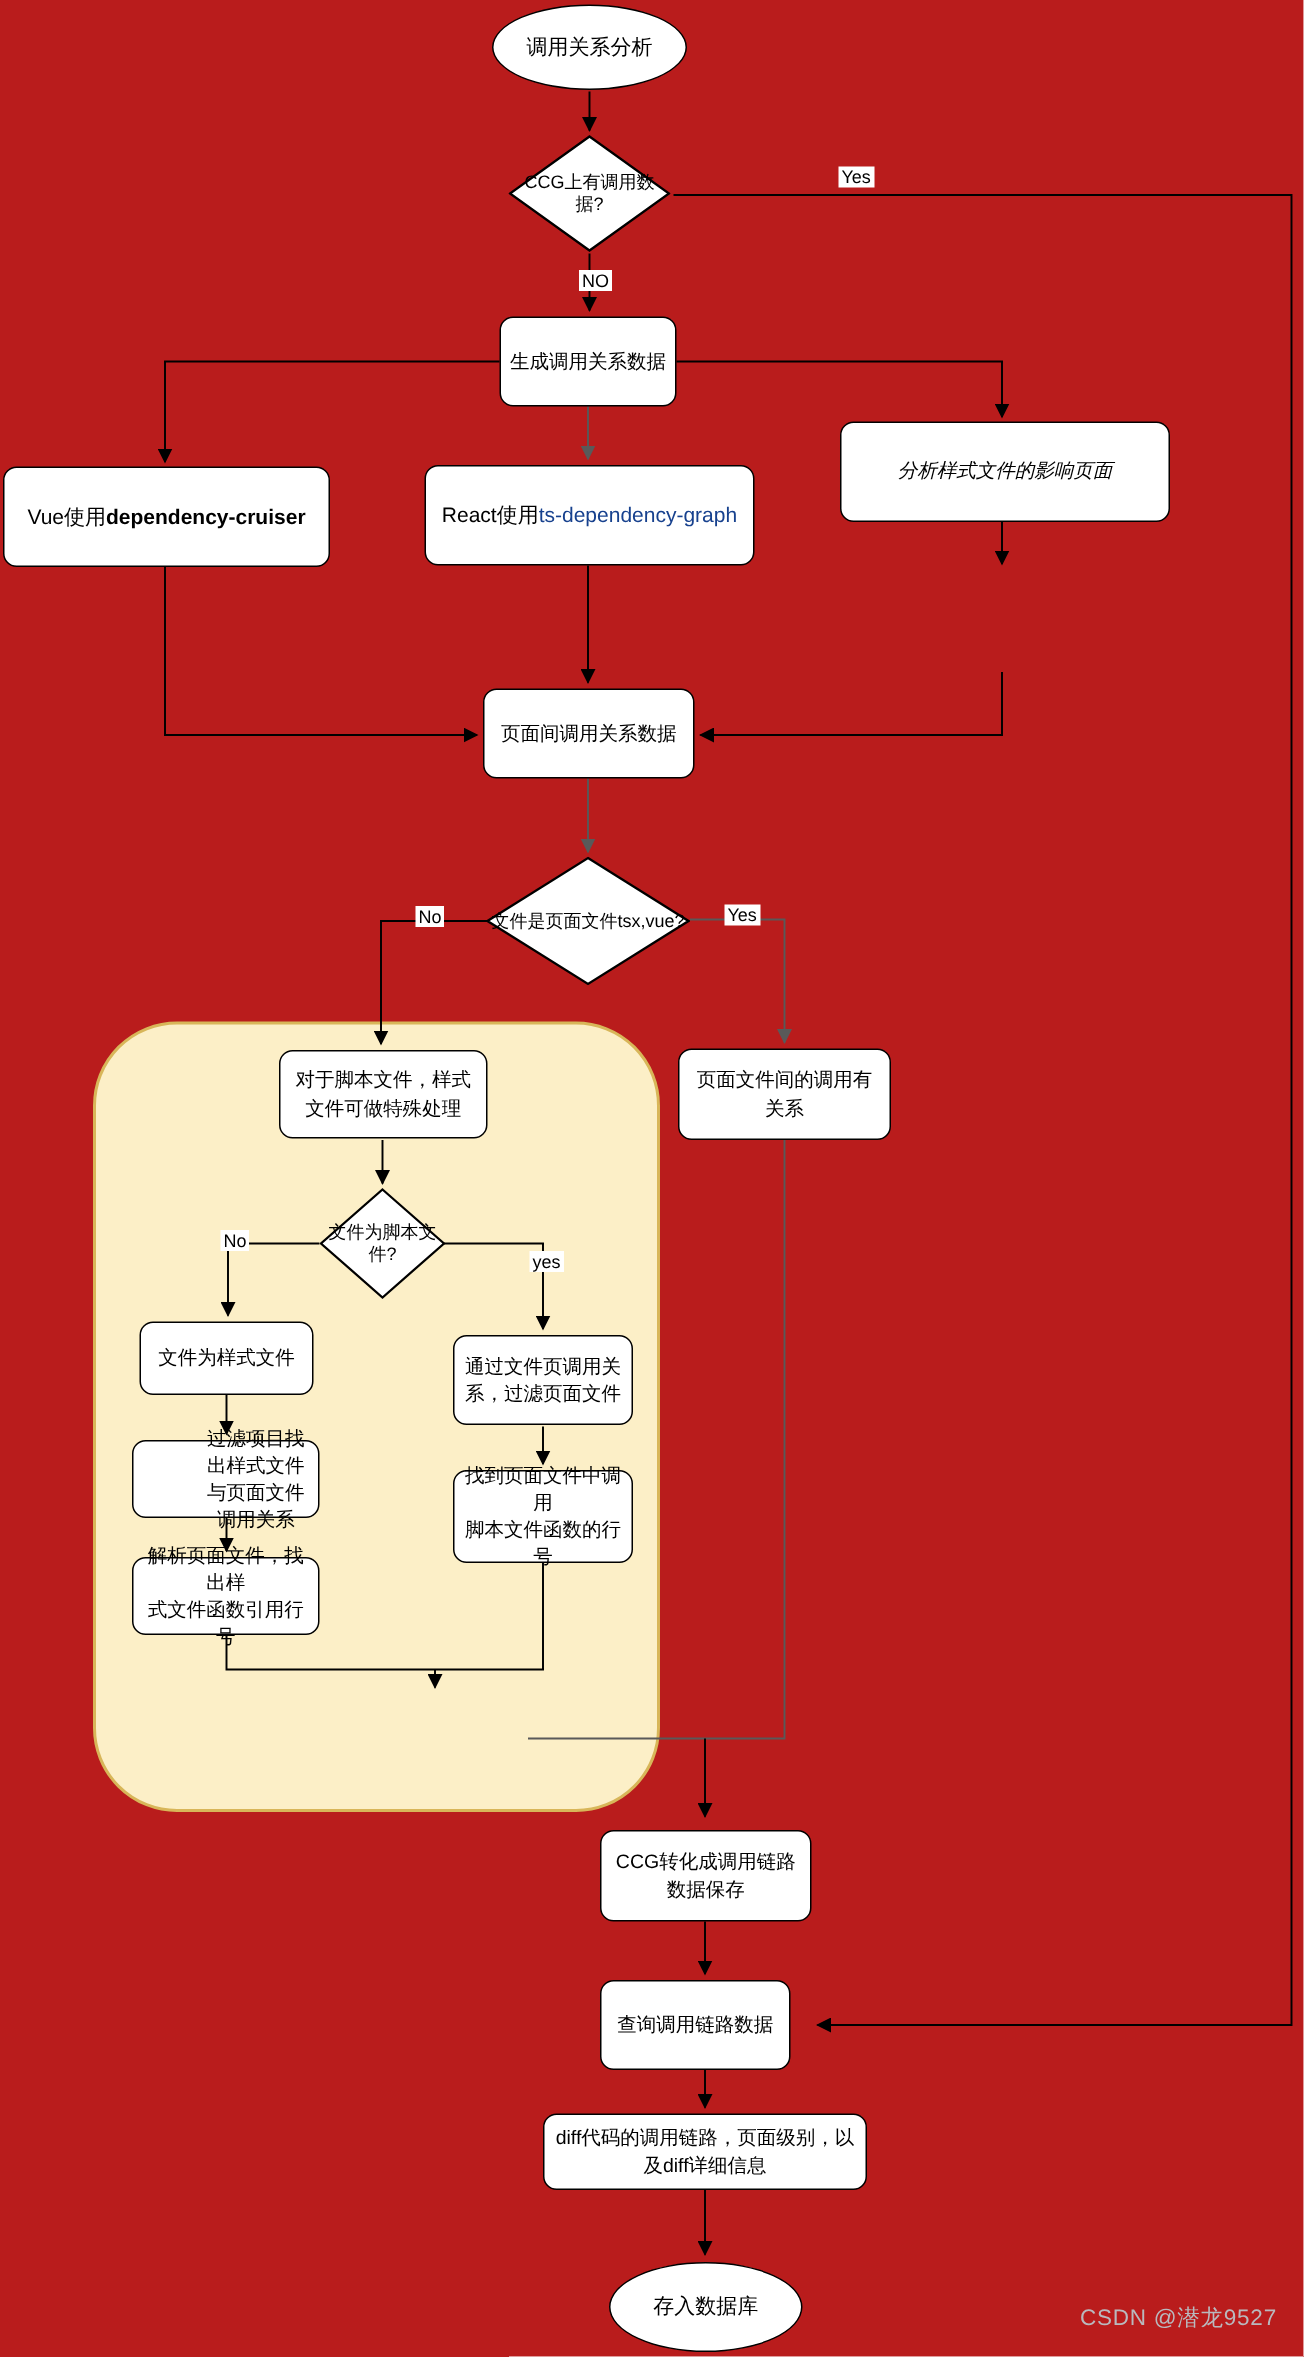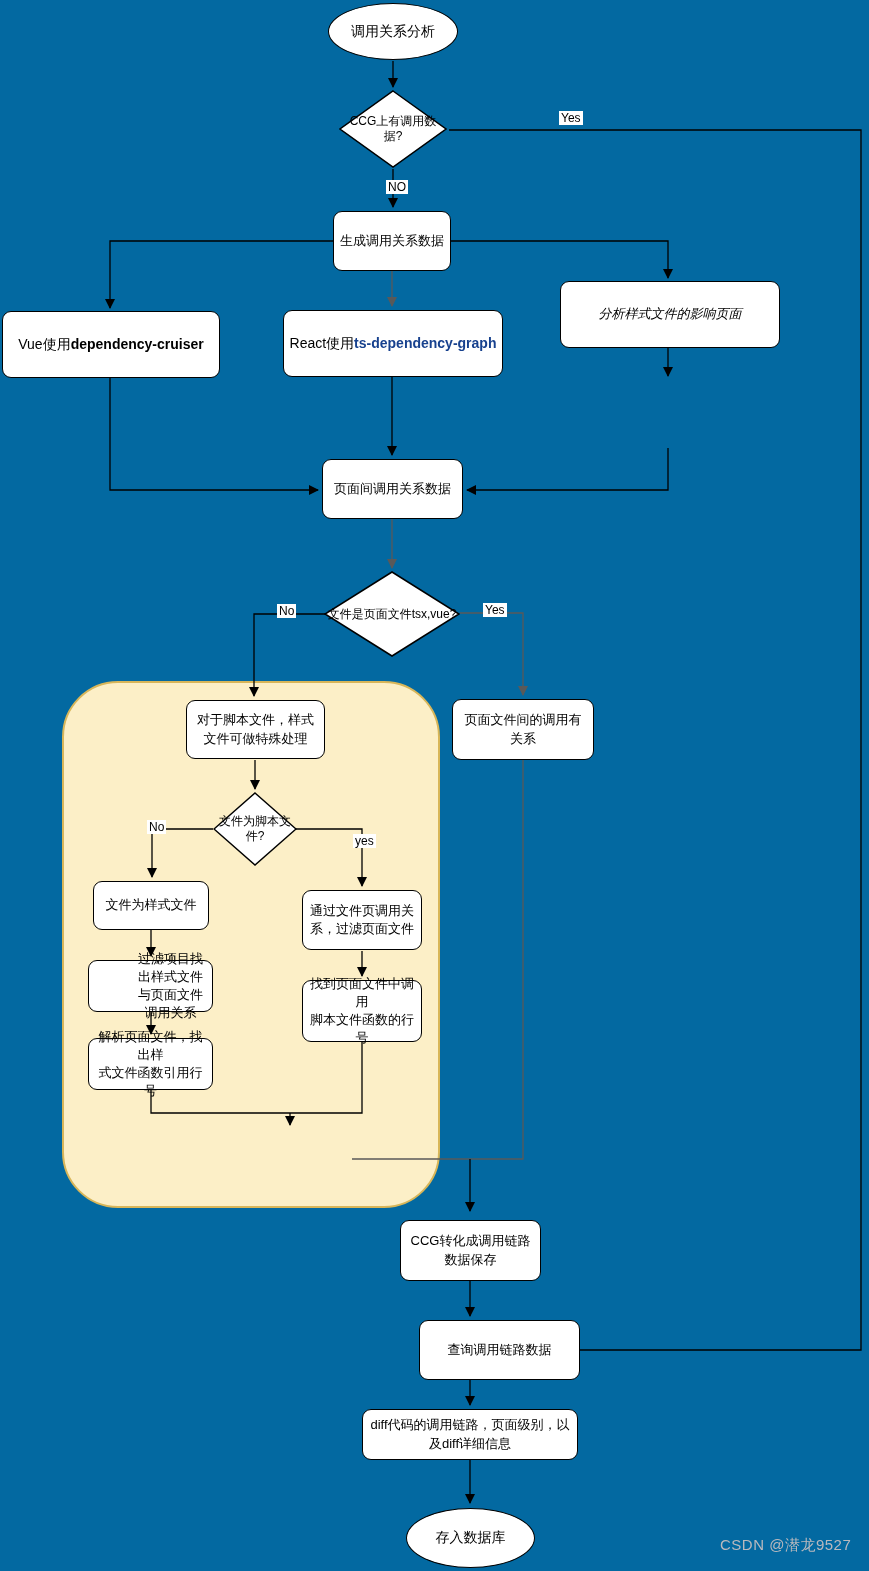--- a/index.html
+++ b/index.html
@@ -3,21 +3,21 @@
 <meta charset="utf-8">
 <style>
   :root{
     --region-fill:#fcefc7;
     --region-border:#d8b659;
     --link:#17418e;
     --wm:#b9b9be;
   }
   html,body{margin:0;padding:0;background:#fff;}
   #canvas{
-    position:relative;width:869px;height:1571px;background:#0369a1;
+    position:relative;width:869px;height:1571px;background:#b91c1c;
     font-family:"Liberation Sans","DejaVu Sans",sans-serif;color:#000;overflow:hidden;
   }
   .edges{position:absolute;left:0;top:0;z-index:2;}
   .edges polyline{fill:none;stroke:#000;stroke-width:1.3px;}
   .edges polyline.g{stroke:#595959;}
   .region{
     position:absolute;z-index:1;background:var(--region-fill);
     border:2px solid var(--region-border);border-radius:56px;box-sizing:border-box;
   }
   .node{
@@ -30,21 +30,21 @@
   .diamond{
     position:absolute;z-index:3;display:flex;align-items:center;justify-content:center;
     text-align:center;font-size:12px;line-height:1.25;
   }
   .diamond svg{position:absolute;left:0;top:0;width:100%;height:100%;}
   .diamond svg polygon{fill:#fff;stroke:#000;stroke-width:1.5;}
   .diamond span{position:relative;z-index:1;white-space:pre-line;}
   .nowrap span{white-space:nowrap;}
   .lib{font-size:14px;white-space:nowrap;}
   .lib .b{font-weight:bold;}
-  .lib .link{font-weight:bold;color:var(--link);}
+  .lib .link{font-weight:normal;color:var(--link);}
   .elabel{
     position:absolute;z-index:4;font-size:12px;background:#fff;padding:0 2px;color:#000;
   }
   .watermark{
     position:absolute;z-index:5;font-size:15px;color:var(--wm);letter-spacing:.5px;
   }
 </style>
 </head>
 <body>
 
@@ -172,21 +172,21 @@
   <div class="node" style="left:452px;top:699px;width:142px;height:61px;">
     <span>页面文件间的调用有
 关系</span>
   </div>
 
   <div class="node" style="left:400px;top:1220px;width:141px;height:61px;">
     <span>CCG转化成调用链路
 数据保存</span>
   </div>
 
-  <div class="node" style="left:400px;top:1320px;width:161px;height:60px;margin-left:19px;">
+  <div class="node" style="left:400px;top:1320px;width:127px;height:60px;">
     <span>查询调用链路数据</span>
   </div>
 
   <div class="node" style="left:362px;top:1409px;width:216px;height:51px;">
     <span>diff代码的调用链路，页面级别，以
 及diff详细信息</span>
   </div>
 
   <div class="node ellipse" style="left:406px;top:1508px;width:129px;height:60px;">
     <span>存入数据库</span>

